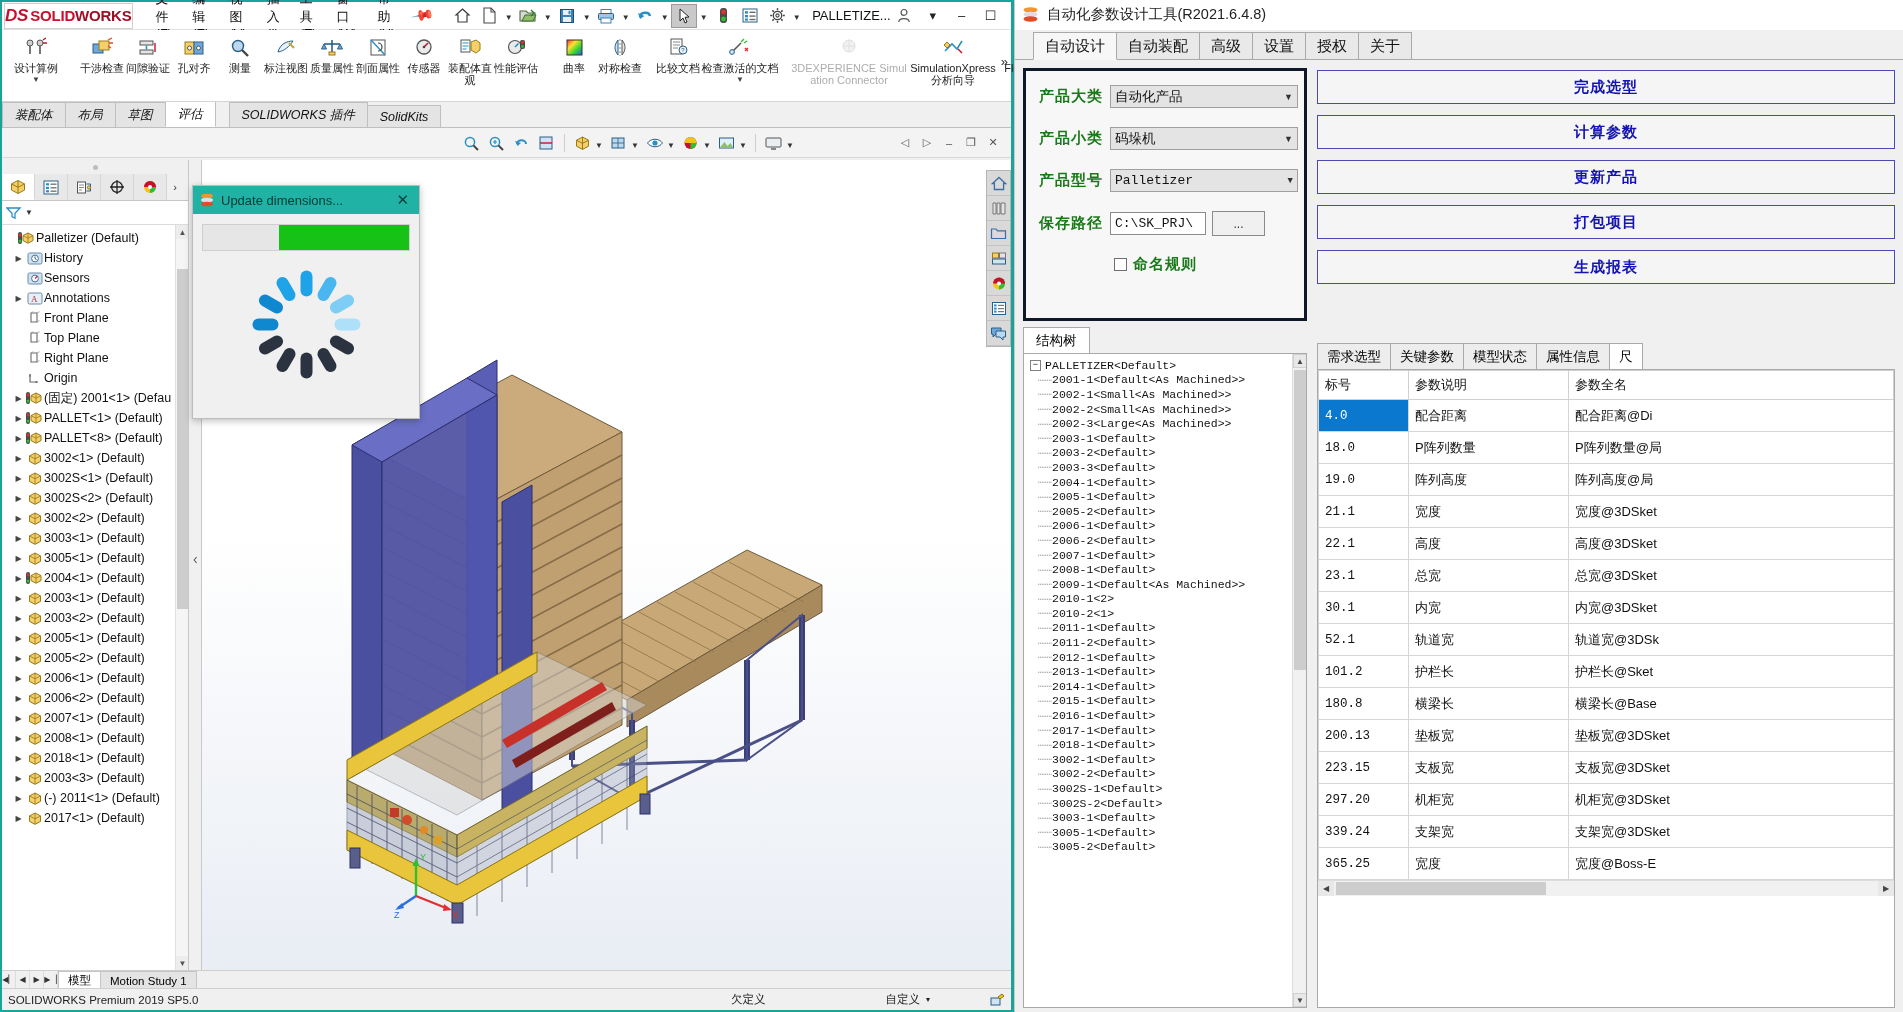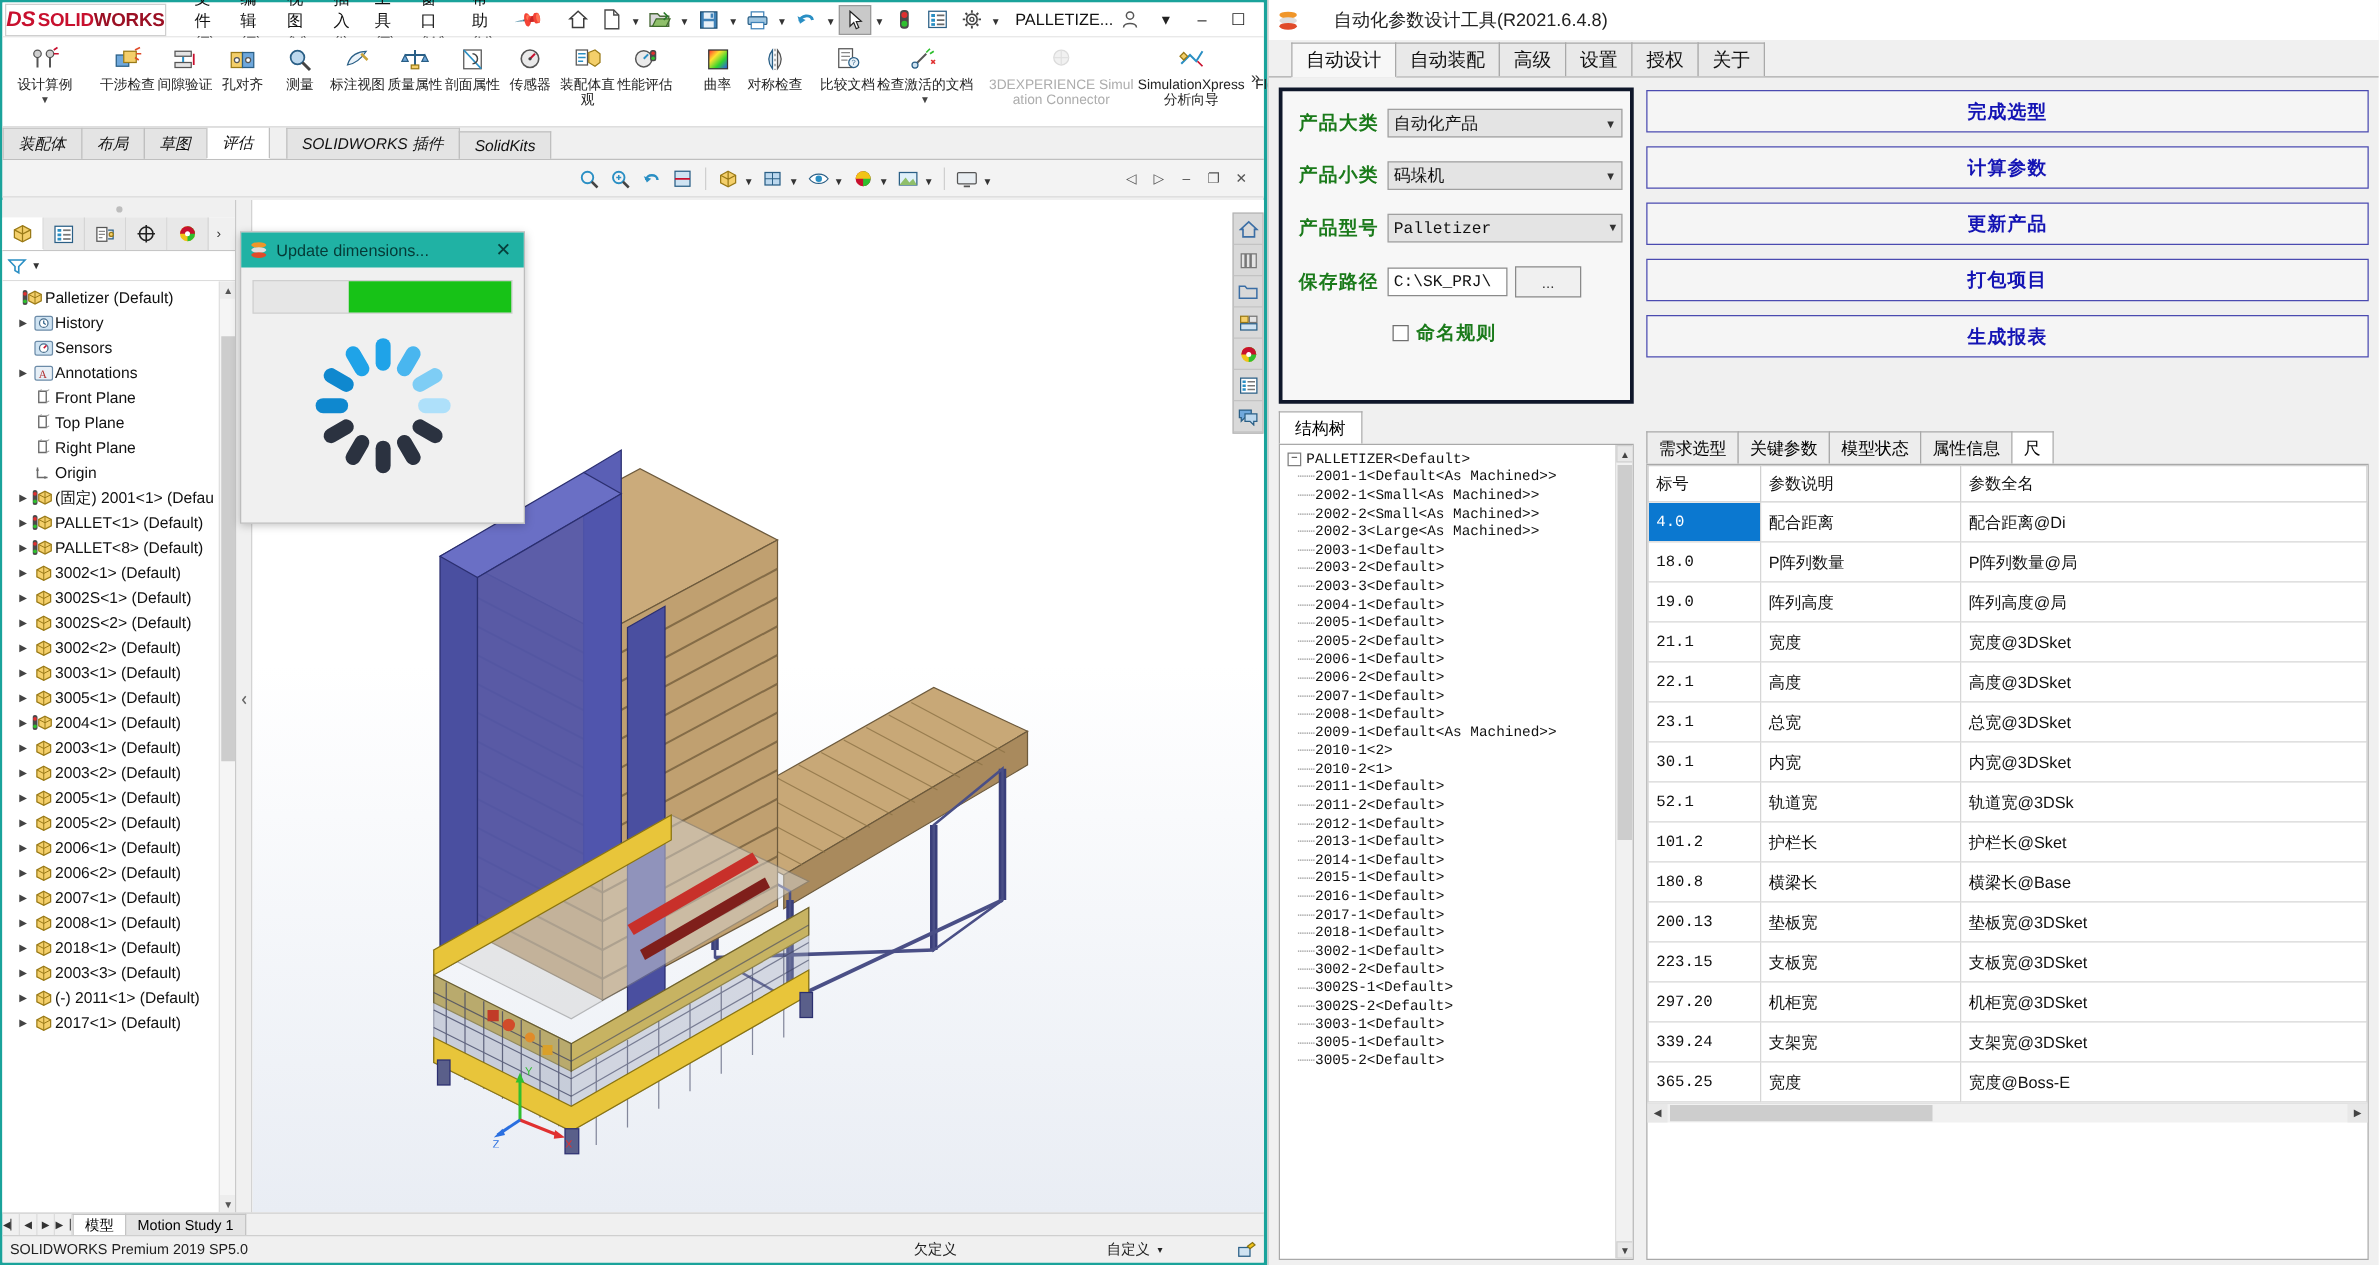--- a/index.html
+++ b/index.html
@@ -168,21 +168,21 @@
                border-top:1px solid #cfcfcf; display:flex; align-items:center; font-size:11.5px;
                color:#222; padding:0 6px; }
   .st-sep { margin-left:auto; }
 
   
   #tool-window {
     position:absolute; left:1014px; top:0; width:889px; height:1012px;
     background:#f0f0f0; border-left:1px solid #c8c8c8;
     display:flex; flex-direction:column;
   }
-  .tw-title { height:30px; background:#ffffff; display:flex; align-items:center; padding:16px 6px;gap:20px; }
+  .tw-title { height:30px; background:#ffffff; display:flex; padding:5px 6px; }
   .tw-title-txt { font-size:14.5px; color:#222; margin-left:7px; }
   .tw-tabs { height:30px; display:flex; align-items:flex-end; padding-left:18px;
              border-bottom:1px solid #a9a9a9; background:#f0f0f0;}
   .tw-tab { padding:4px 11px 3px; font-size:15px; border:1px solid #a9a9a9; border-bottom:none;
             background:#e9e9e9; margin-right:-1px; color:#111;}
   .tw-tab.active { background:#f7f7f7; border-bottom:1px solid #f7f7f7; margin-bottom:-1px;
                    font-weight:normal; }
 
   .tw-content { flex:1; display:flex; flex-direction:column; padding:8px 8px 4px; gap:6px; overflow:hidden;}
   .tw-top { display:flex; gap:10px; height:253px; }

